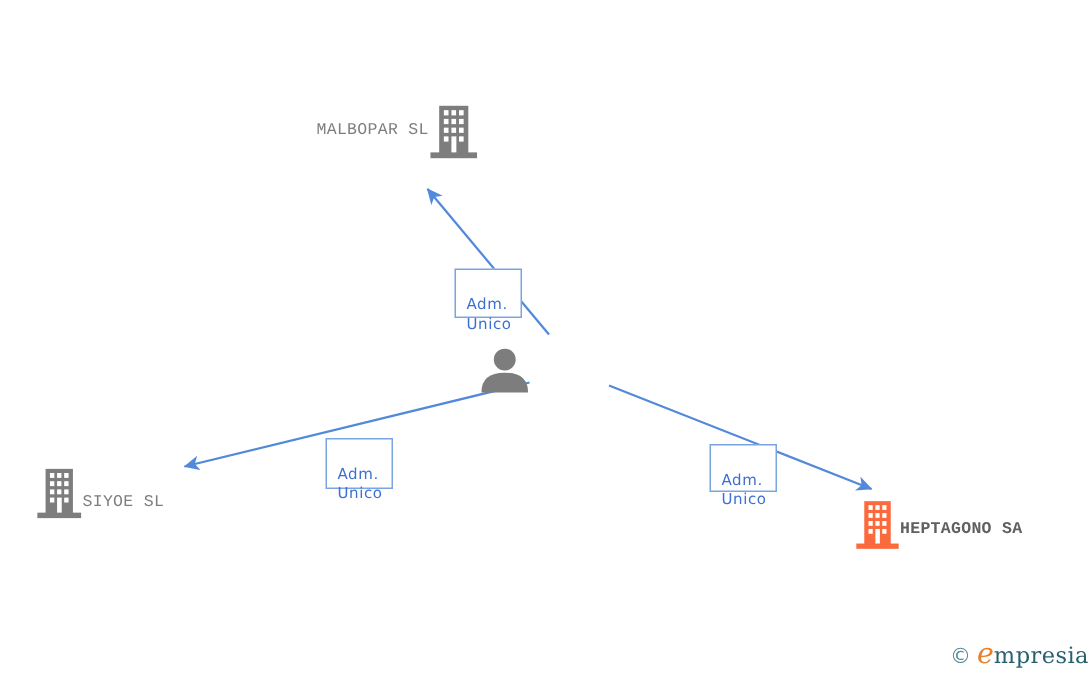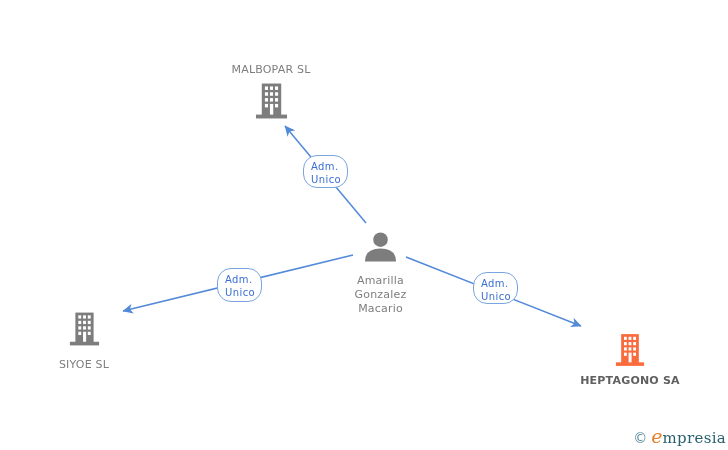--- a/index.html
+++ b/index.html
@@ -1,43 +1,44 @@
 <!DOCTYPE html>
 <html><head>
 <meta charset="utf-8">
 <style>
   html,body{margin:0;padding:0;background:#ffffff;}
   .stage{
     position:relative;width:728px;height:450px;background:#ffffff;overflow:hidden;
     font-family:"DejaVu Sans","Liberation Sans",sans-serif;
   }
   .edges{position:absolute;left:0;top:0;width:728px;height:450px;z-index:1;}
-  .node{position:absolute;display:flex;flex-direction:column;align-items:center;z-index:2;cursor:pointer;}
+  .node{position:absolute;display:flex;align-items:center;z-index:2;cursor:pointer;font-family:Liberation Mono, monospace;}
   .node .co-label{
     font-size:11px;color:#7e7e7e;letter-spacing:0.2px;line-height:13px;
     white-space:nowrap;text-align:center;
   }
   .node-malbopar{left:211px;top:63px;width:120px;}
   .node-malbopar .icon{margin-top:7px;}
   .node-siyoe{left:24px;top:311px;width:120px;}
   .node-siyoe .co-label{margin-top:7px;}
   .node-heptagono{left:570px;top:332px;width:120px;}
   .node-heptagono .co-label{margin-top:2px;font-weight:bold;color:#606060;font-size:11px;}
   .icon-gray{color:#7d7d7d;}
   .icon-orange{color:#fa6a3c;}
   .node-person{left:319px;top:232px;width:123px;z-index:2;}
   .person-label{
     margin-top:8px;font-size:11px;color:#7e7e7e;letter-spacing:0.2px;
     line-height:14px;text-align:center;
   }
   .person-label span{display:block;}
   .adm-box{
     position:absolute;width:45px;height:34px;box-sizing:border-box;z-index:3;
-    background:#ffffff;border:1.5px solid #79a5e0;border-radius:14px;
-    padding:4px 0 0 7px;
+    background:#ffffff;border:1.5px solid #79a5e0;border-radius:0;
+    padding:17px 0 0 7px;
+    margin-top:24px;
   }
   .adm-box span{
     display:block;font-size:10px;line-height:13px;color:#3b6fd1;letter-spacing:0.4px;
     white-space:nowrap;
   }
   .adm-1{left:303px;top:155px;height:33px;}
   .adm-2{left:217px;top:268px;}
   .adm-3{left:473px;top:272px;height:32px;}
   .brand{
     position:absolute;right:2px;bottom:3px;z-index:4;cursor:pointer;
@@ -144,25 +145,20 @@
     <div class="co-label">HEPTAGONO SA</div>
   </div>
 
   <div class="node node-person">
     <span class="icon icon-gray">
       <svg width="35" height="30" viewBox="0 0 36 30">
         <circle cx="18" cy="7.5" r="7.5" fill="currentColor"></circle>
         <path d="M2,30 Q2,16.5 18,16.5 Q34,16.5 34,30 Z" fill="currentColor"></path>
       </svg>
     </span>
-    <div class="person-label">
-      <span>Amarilla</span>
-      <span>Gonzalez</span>
-      <span>Macario</span>
-    </div>
   </div>
 
   <div class="adm-box adm-1">
     <span>Adm.</span>
     <span>Unico</span>
   </div>
   <div class="adm-box adm-2">
     <span>Adm.</span>
     <span>Unico</span>
   </div>

